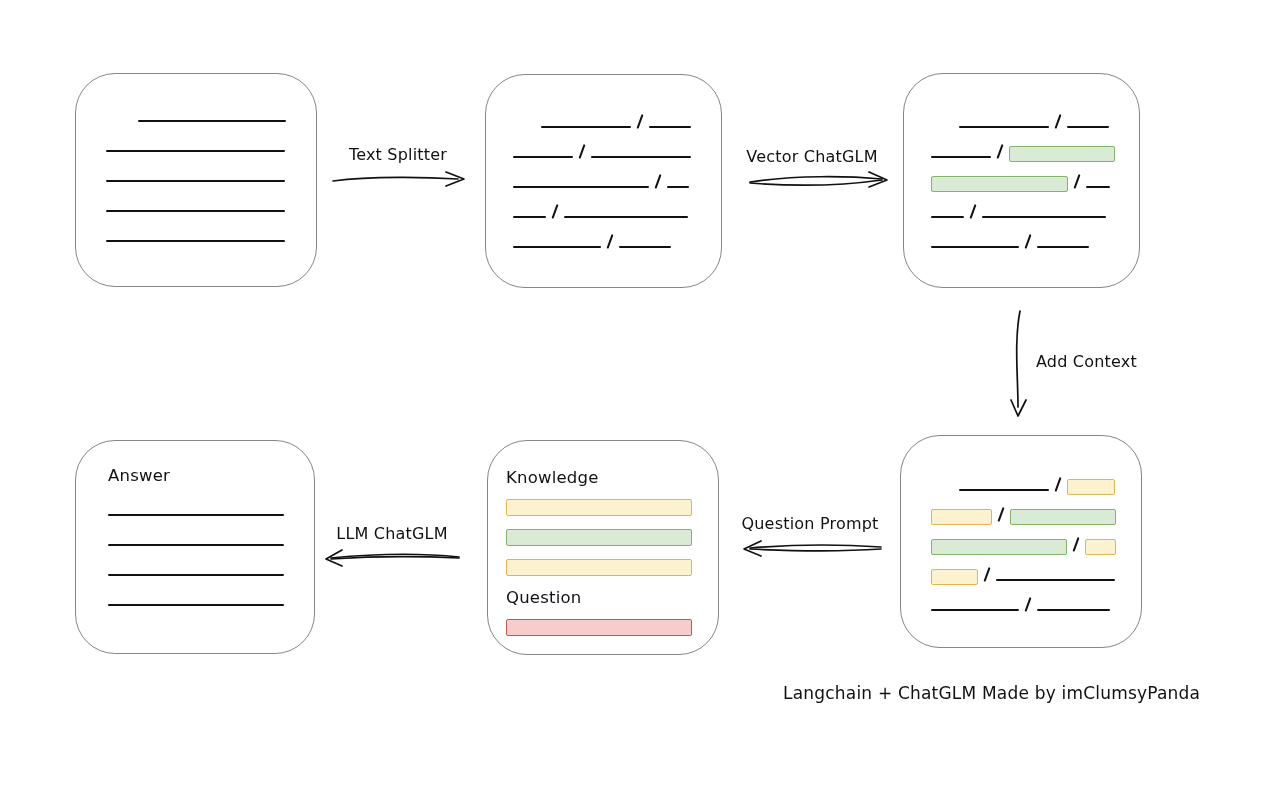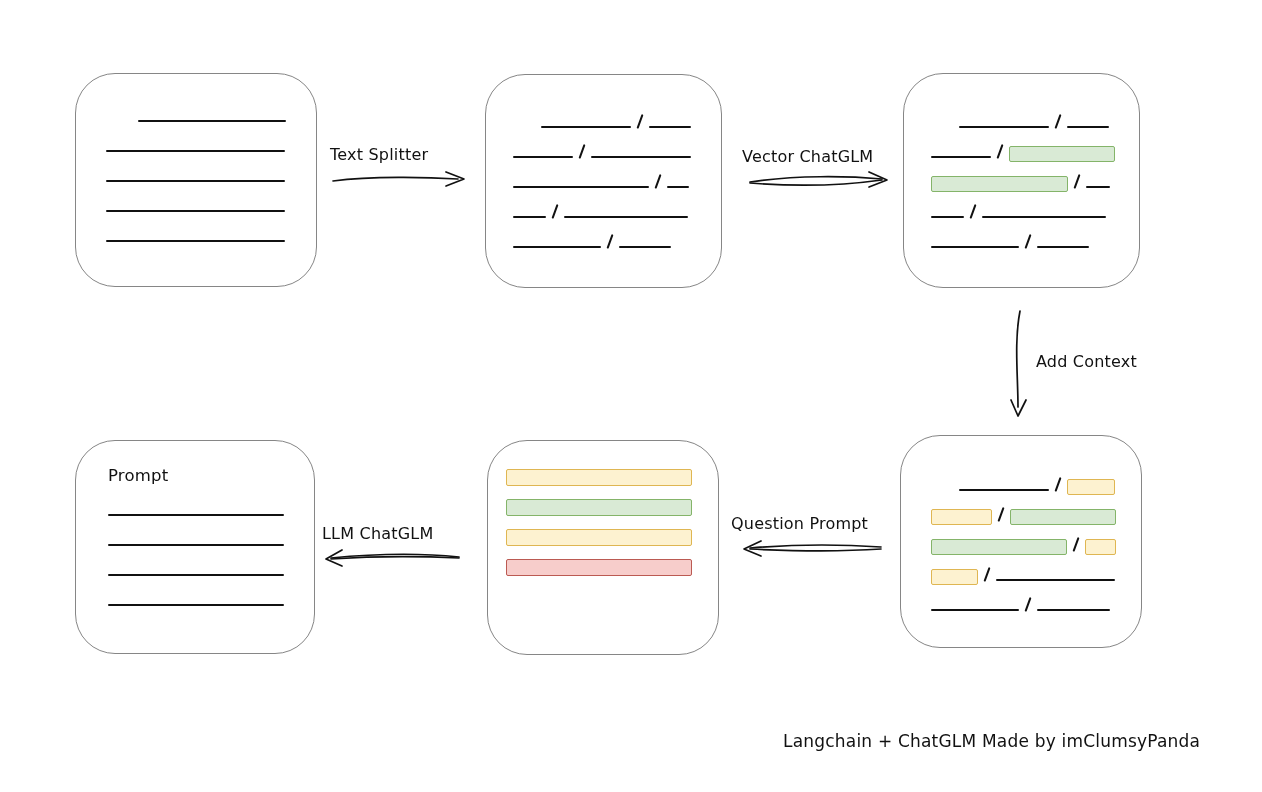--- a/index.html
+++ b/index.html
@@ -37,28 +37,28 @@
     transform:rotate(20deg); margin:0 8px -1px 8px; border-radius:1px; flex:none;
   }
   .seg-box { height:16px; box-sizing:border-box; border-radius:2px; border:1.6px solid; }
   .node-retrieved .seg-box, .node-context .seg-box { margin-bottom:-4px; }
   .node-prompt .seg-box { margin-bottom:2px; height:17px; }
   .box-green  { background:var(--green-fill,#d9ead5);  border-color:var(--green-stroke,#84b469); }
   .box-yellow { background:var(--yellow-fill,#fdf2d0); border-color:var(--yellow-stroke,#dfb652); }
   .box-red    { background:var(--red-fill,#f7cdcb);    border-color:var(--red-stroke,#bb5a52); }
   .seg-label { font-size:16.5px; line-height:1.15; letter-spacing:.2px; color:#111; }
 
-  .arrow-label { position:absolute; font-size:16px; letter-spacing:.2px; white-space:nowrap; }
+  .arrow-label { position:absolute; font-size:16px; letter-spacing:.2px; text-align:center; white-space:nowrap; }
   .lbl-text-splitter   { left:330px;  top:145px; width:136px; }
   .lbl-vector-search   { left:742px;  top:147px; width:140px; }
   .lbl-add-context     { left:1036px; top:352px; width:130px; text-align:left; }
   .lbl-generate-prompt { left:731px;  top:514px; width:158px; }
   .lbl-llm-response    { left:322px;  top:524px; width:140px; }
 
-  .caption { position:absolute; left:783px; top:683px; font-size:17px; letter-spacing:.2px; white-space:nowrap;margin-top:48px; }
+  .caption { position:absolute; left:783px; top:683px; font-size:17px; letter-spacing:.2px; white-space:nowrap; }
 </style>
 </head>
 <body>
 
 <div class="canvas">
 
   <svg class="arrow-layer" viewBox="0 0 1262 792">
     <g>
       <path d="M333,181 C372,176 426,177 458,179"></path>
       <path d="M446,172 L464,179 L446,186"></path>
@@ -186,37 +186,43 @@
         <div class="row">
           <div class="seg-line" style="width: 88px;"></div>
           <div class="seg-slash"></div>
           <div class="seg-line" style="width: 73px;"></div>
         </div>
       </div>
   </div>
   <div class="node node-prompt">
     <div class="node-content">
         <div class="row">
+          <div class="seg-label">Knowledge</div>
+        </div>
+        <div class="row">
           <div class="seg-box box-yellow" style="width: 186px;"></div>
         </div>
         <div class="row">
           <div class="seg-box box-green" style="width: 186px;"></div>
         </div>
         <div class="row">
           <div class="seg-box box-yellow" style="width: 186px;"></div>
         </div>
         <div class="row">
+          <div class="seg-label">Question</div>
+        </div>
+        <div class="row">
           <div class="seg-box box-red" style="width: 186px;"></div>
         </div>
       </div>
   </div>
   <div class="node node-answer">
     <div class="node-content">
         <div class="row">
-          <div class="seg-label">Prompt</div>
+          <div class="seg-label">Answer</div>
         </div>
         <div class="row">
           <div class="seg-line" style="width: 176px;"></div>
         </div>
         <div class="row">
           <div class="seg-line" style="width: 176px;"></div>
         </div>
         <div class="row">
           <div class="seg-line" style="width: 176px;"></div>
         </div>

